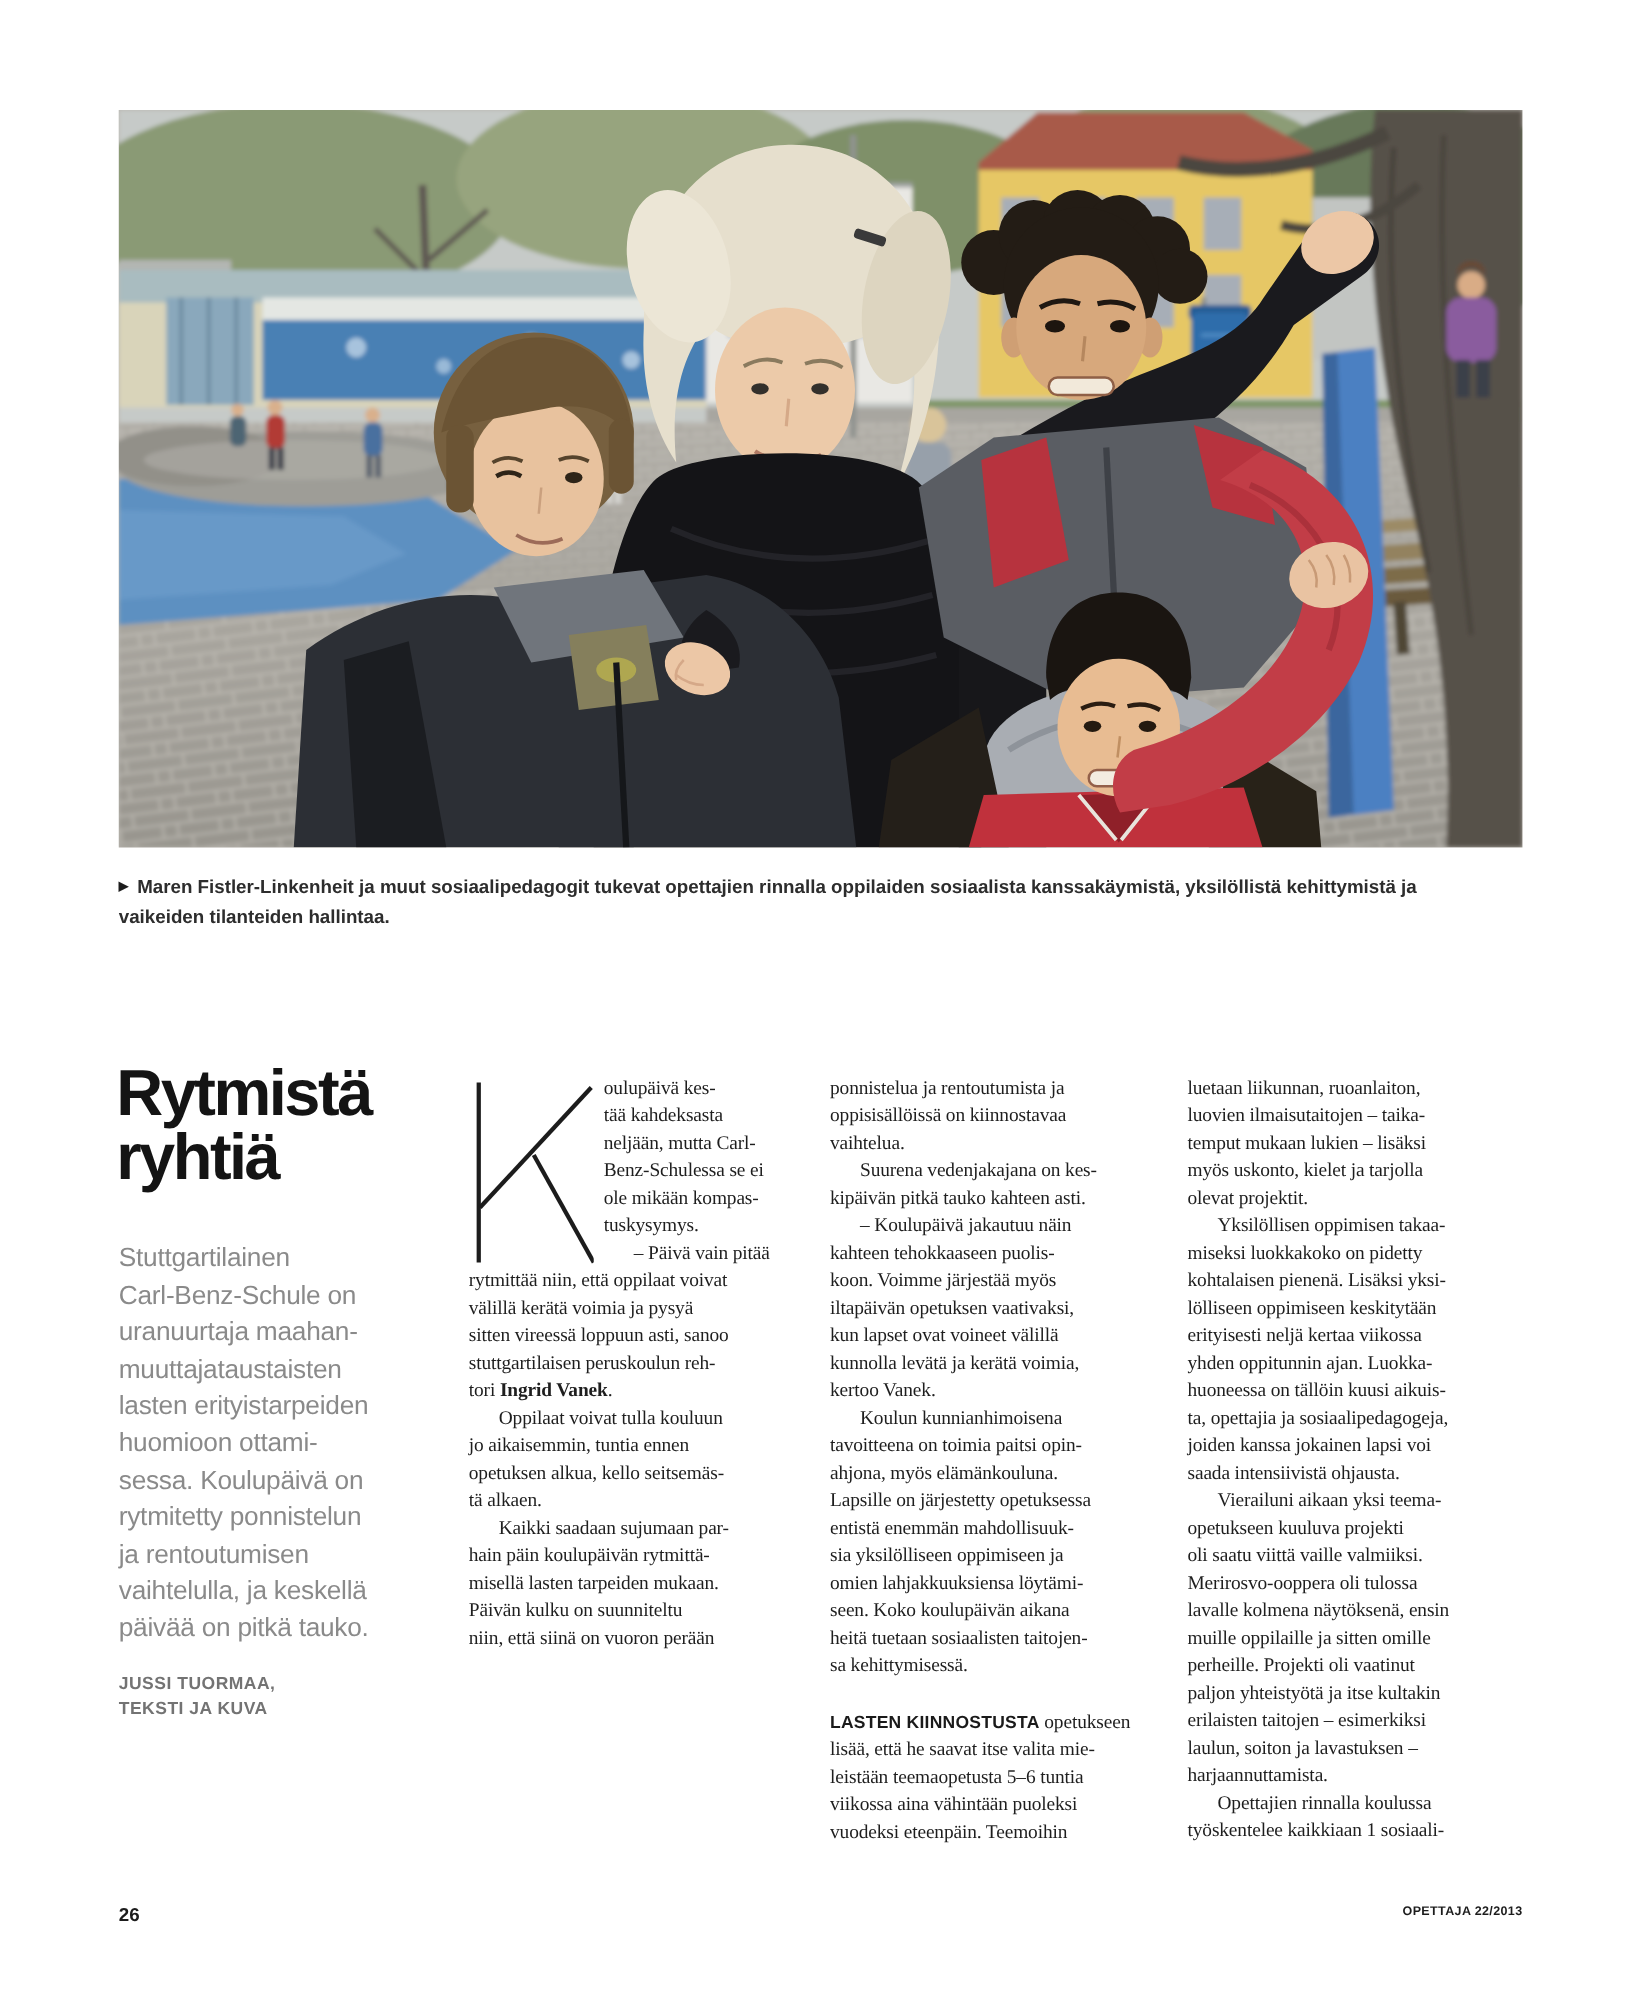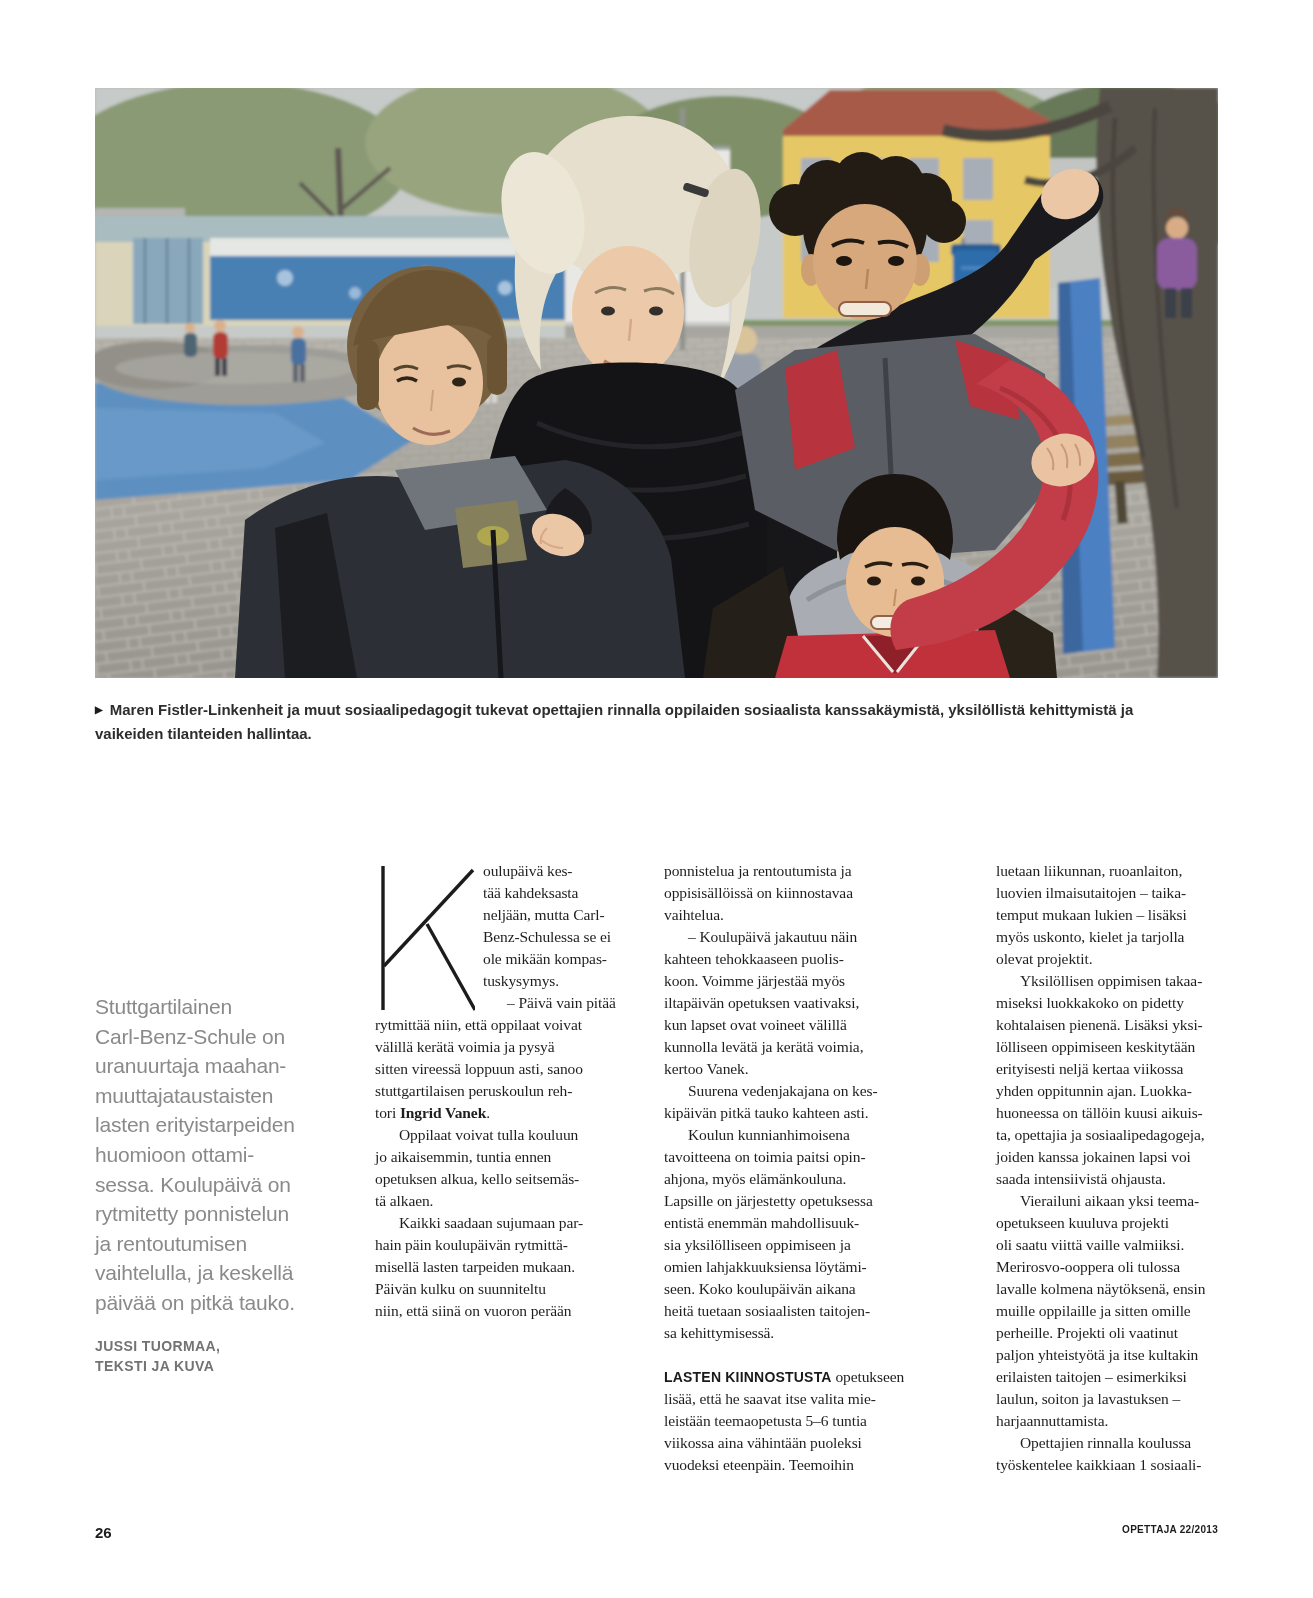--- a/index.html
+++ b/index.html
@@ -23,21 +23,21 @@
             color:#141414;white-space:pre-line;}
   .lede{position:absolute;left:95px;top:992px;width:290px;
         font-size:21px;line-height:29.6px;letter-spacing:-0.2px;color:#8a8a8a;white-space:pre-line;}
   .byline{position:absolute;left:95px;top:1336px;font-size:14px;font-weight:700;
           letter-spacing:0.4px;line-height:20px;color:#737373;white-space:pre-line;}
 
   
   .bodycol{position:absolute;top:860px;width:278px;
            font-family:"Liberation Serif",serif;font-size:15.5px;line-height:22px;
            letter-spacing:-0.1px;color:#1e1e1e;}
-  .col1{left:375px;} .col2{left:664px;} .col3{left:950px;margin-left:46px;}
+  .col1{left:375px;} .col2{left:664px;} .col3{left:950px;}
   .bodycol p{margin:0;white-space:pre-line;}
   .bodycol p.indent{text-indent:24px;}
   .gap-top{margin-top:22px !important;}
   .leadin{font-family:"Liberation Sans",sans-serif;font-weight:700;font-size:14px;letter-spacing:0.2px;color:#1a1a1a;}
   .person{font-weight:700;}
 
   
   .dropcap{float:left;width:100px;height:148px;margin:4px 8px 0 0;}
   .dropcap svg{display:block;width:100%;height:100%;}
   .sr{position:absolute;width:1px;height:1px;overflow:hidden;clip:rect(0 0 0 0);white-space:nowrap;}
@@ -311,20 +311,22 @@
         </g>
       </g>
     </svg>
   </figure>
 
   <div class="caption">
     <span class="cap-marker">▶</span><span class="cap-text">Maren Fistler-Linkenheit ja muut sosiaalipedagogit tukevat opettajien rinnalla oppilaiden sosiaalista kanssakäymistä, yksilöllistä kehittymistä ja
 vaikeiden tilanteiden hallintaa.</span>
   </div>
 
+  <h1 class="headline">Rytmistä
+ryhtiä</h1>
   <div class="lede">Stuttgartilainen
 Carl-Benz-Schule on
 uranuurtaja maahan-
 muuttajataustaisten
 lasten erityistarpeiden
 huomioon ottami-
 sessa. Koulupäivä on
 rytmitetty ponnistelun
 ja rentoutumisen
 vaihtelulla, ja keskellä
@@ -357,29 +359,29 @@
 hain päin koulupäivän rytmittä-
 misellä lasten tarpeiden mukaan.
 Päivän kulku on suunniteltu
 niin, että siinä on vuoron perään</p>
   </div>
 
   <div class="bodycol col2">
     <p>ponnistelua ja rentoutumista ja
 oppisisällöissä on kiinnostavaa
 vaihtelua.</p>
+    <p class="indent">Suurena vedenjakajana on kes-
+kipäivän pitkä tauko kahteen asti.</p>
     <p class="indent">– Koulupäivä jakautuu näin
 kahteen tehokkaaseen puolis-
 koon. Voimme järjestää myös
 iltapäivän opetuksen vaativaksi,
 kun lapset ovat voineet välillä
 kunnolla levätä ja kerätä voimia,
 kertoo Vanek.</p>
-    <p class="indent">Suurena vedenjakajana on kes-
-kipäivän pitkä tauko kahteen asti.</p>
     <p class="indent">Koulun kunnianhimoisena
 tavoitteena on toimia paitsi opin-
 ahjona, myös elämänkouluna.
 Lapsille on järjestetty opetuksessa
 entistä enemmän mahdollisuuk-
 sia yksilölliseen oppimiseen ja
 omien lahjakkuuksiensa löytämi-
 seen. Koko koulupäivän aikana
 heitä tuetaan sosiaalisten taitojen-
 sa kehittymisessä.</p>

